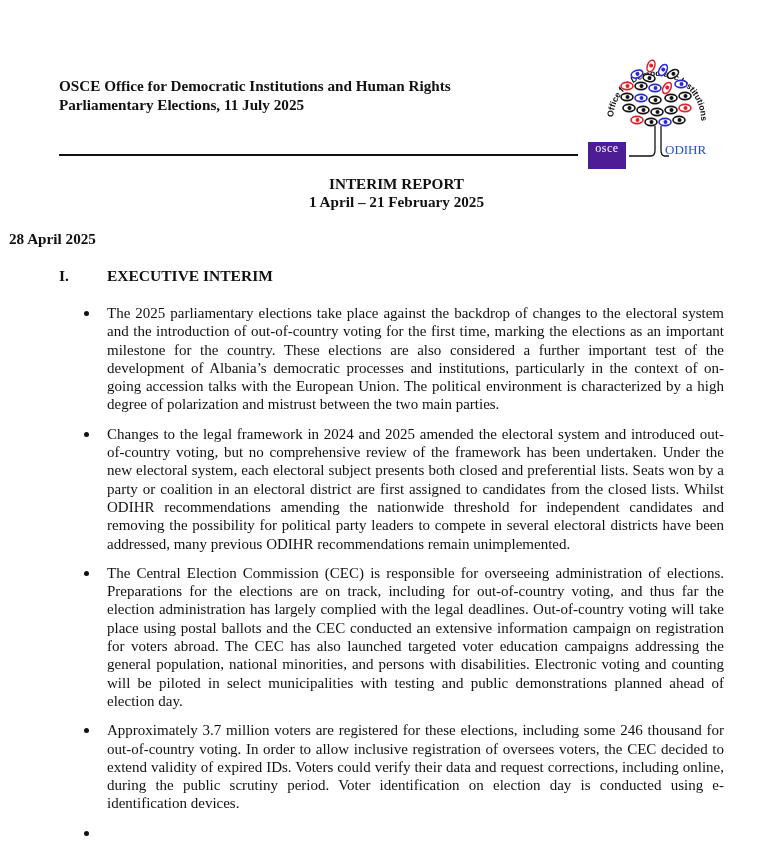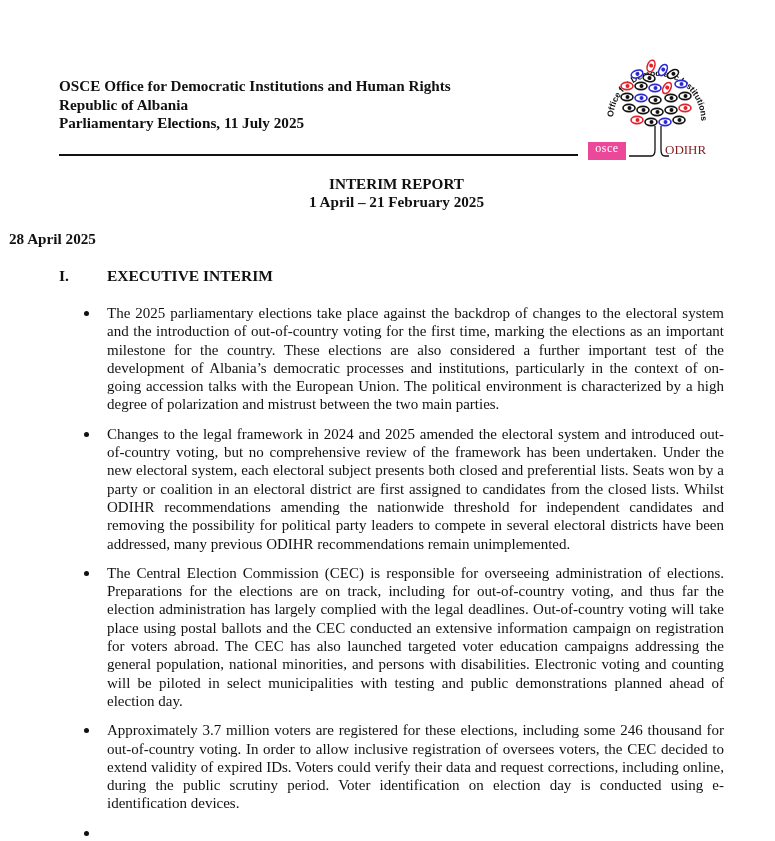--- a/index.html
+++ b/index.html
@@ -14,28 +14,28 @@
     position: absolute; left: 50px; top: 49px; width: 518px;
     font-weight: bold; font-size: 15.2px; line-height: 18.5px;
   }
   .header-line { white-space: nowrap; }
   .header-rule {
     position: absolute; left: 50px; top: 126px; width: 519px; height: 1.5px; background: #111;
   }
 
   .logo { position: absolute; left: 576px; top: 14px; width: 150px; height: 118px; }
   .osce-badge {
-    position: absolute; left: 579px; top: 114px; width: 38px; height: 18px;
-    background: #ec4899; color: #fff; font-size: 12px; line-height: 13px;
+    position: absolute; left: 579px; top: 114px; width: 38px; height: 27px;
+    background: #4c1d95; color: #fff; font-size: 12px; line-height: 13px;
     text-align: center; letter-spacing: 0.5px;
     font-family: "Liberation Serif", serif;
   }
   .odihr-text {
     position: absolute; left: 656px; top: 114px; font-size: 13px; line-height: 15px;
-    font-family: "Liberation Serif", serif; color: #7f1d1d; text-align: center;
+    font-family: "Liberation Serif", serif; color: #1d4ed8; text-align: center;
   }
 
   .title-block {
     position: absolute; left: 0; width: 775px; top: 147px; text-align: center;
     font-weight: bold; font-size: 15.2px; line-height: 18px;
   }
   .date-line {
     position: absolute; left: 0; width: 775px; top: 202px; 
     font-weight: bold; font-size: 15.2px; line-height: 18px;
   }
@@ -55,21 +55,20 @@
     position: absolute; left: 1px; top: 7px; width: 5px; height: 5px; border-radius: 50%; background: #111;
   }
 </style>
 </head>
 <body>
 
 <div class="page">
 
   <div class="header-block">
     <div class="header-line">OSCE Office for Democratic Institutions and Human Rights</div>
-    <div class="header-line">Republic of Albania</div>
     <div class="header-line">Parliamentary Elections, 11 July 2025</div>
   </div>
   <div class="header-rule"></div>
 
   <div class="logo">
     <svg width="150" height="118" viewBox="0 0 150 118">
       <defs>
         <path id="arcpath" d="M 28 78 A 44 44 0 1 1 116 78" fill="none"></path>
         <g id="eye">
           <ellipse cx="0" cy="0" rx="6" ry="3.6" fill="#fff" stroke="currentColor" stroke-width="1.6"></ellipse>

